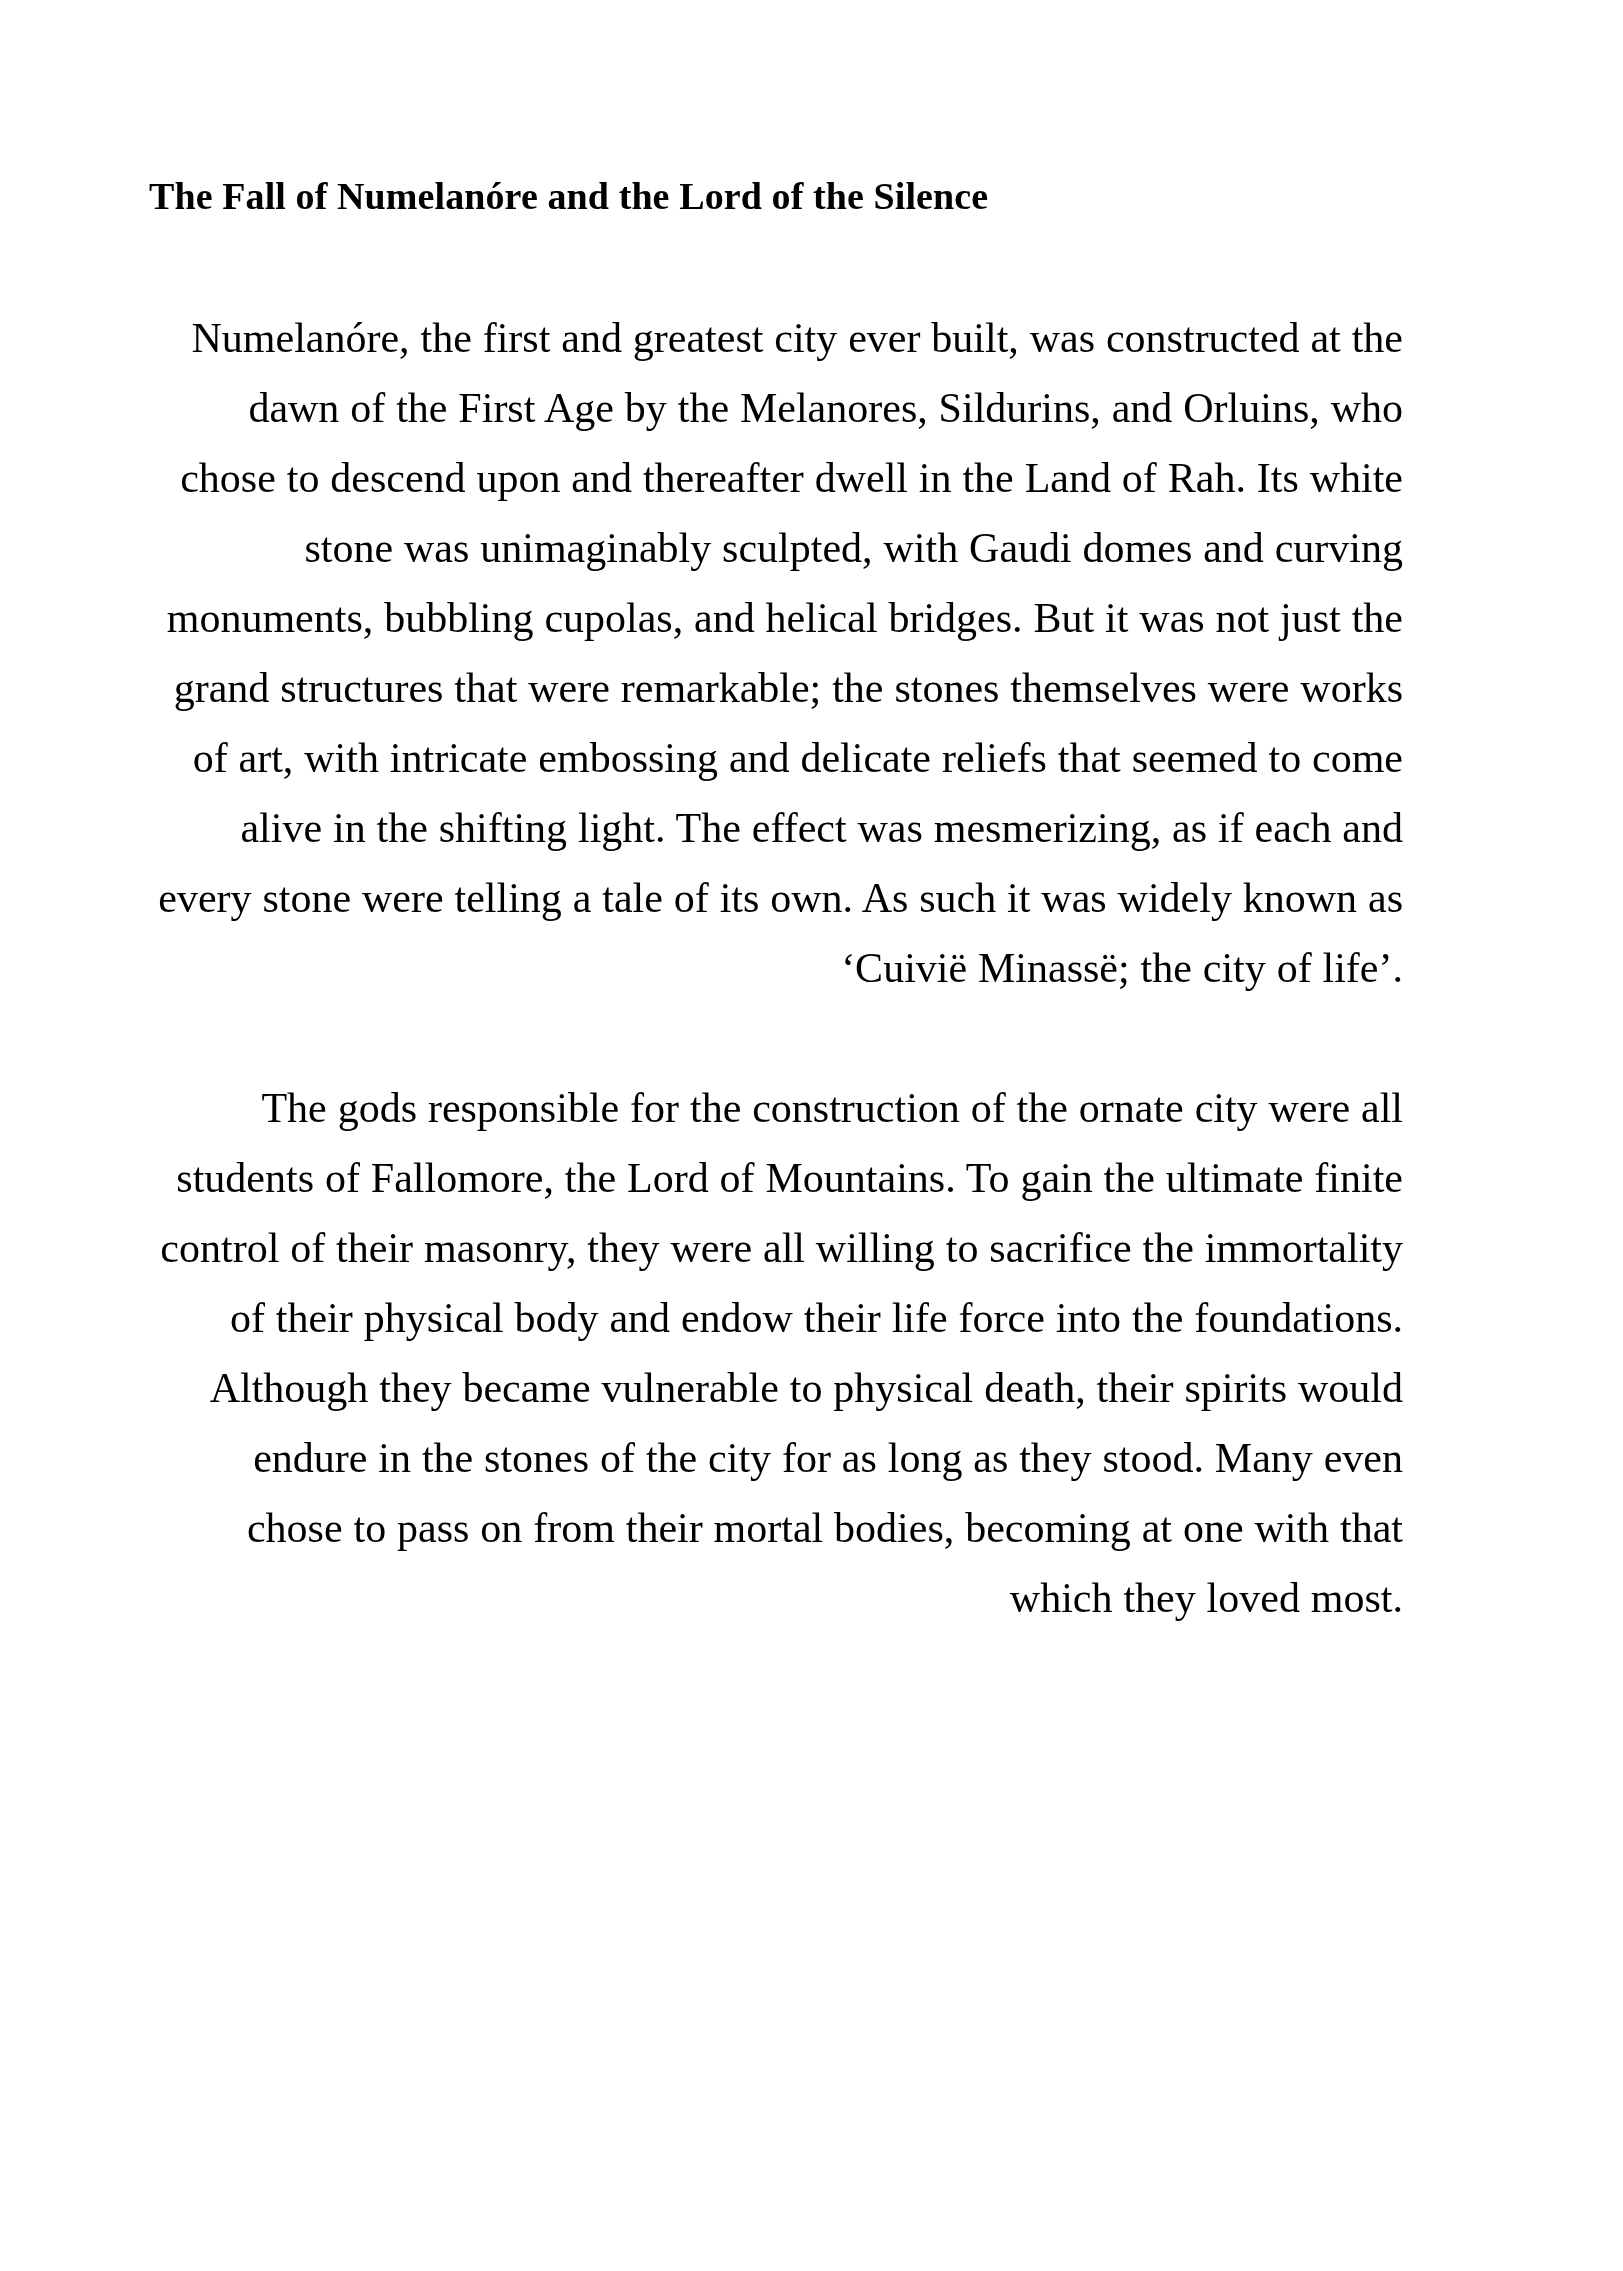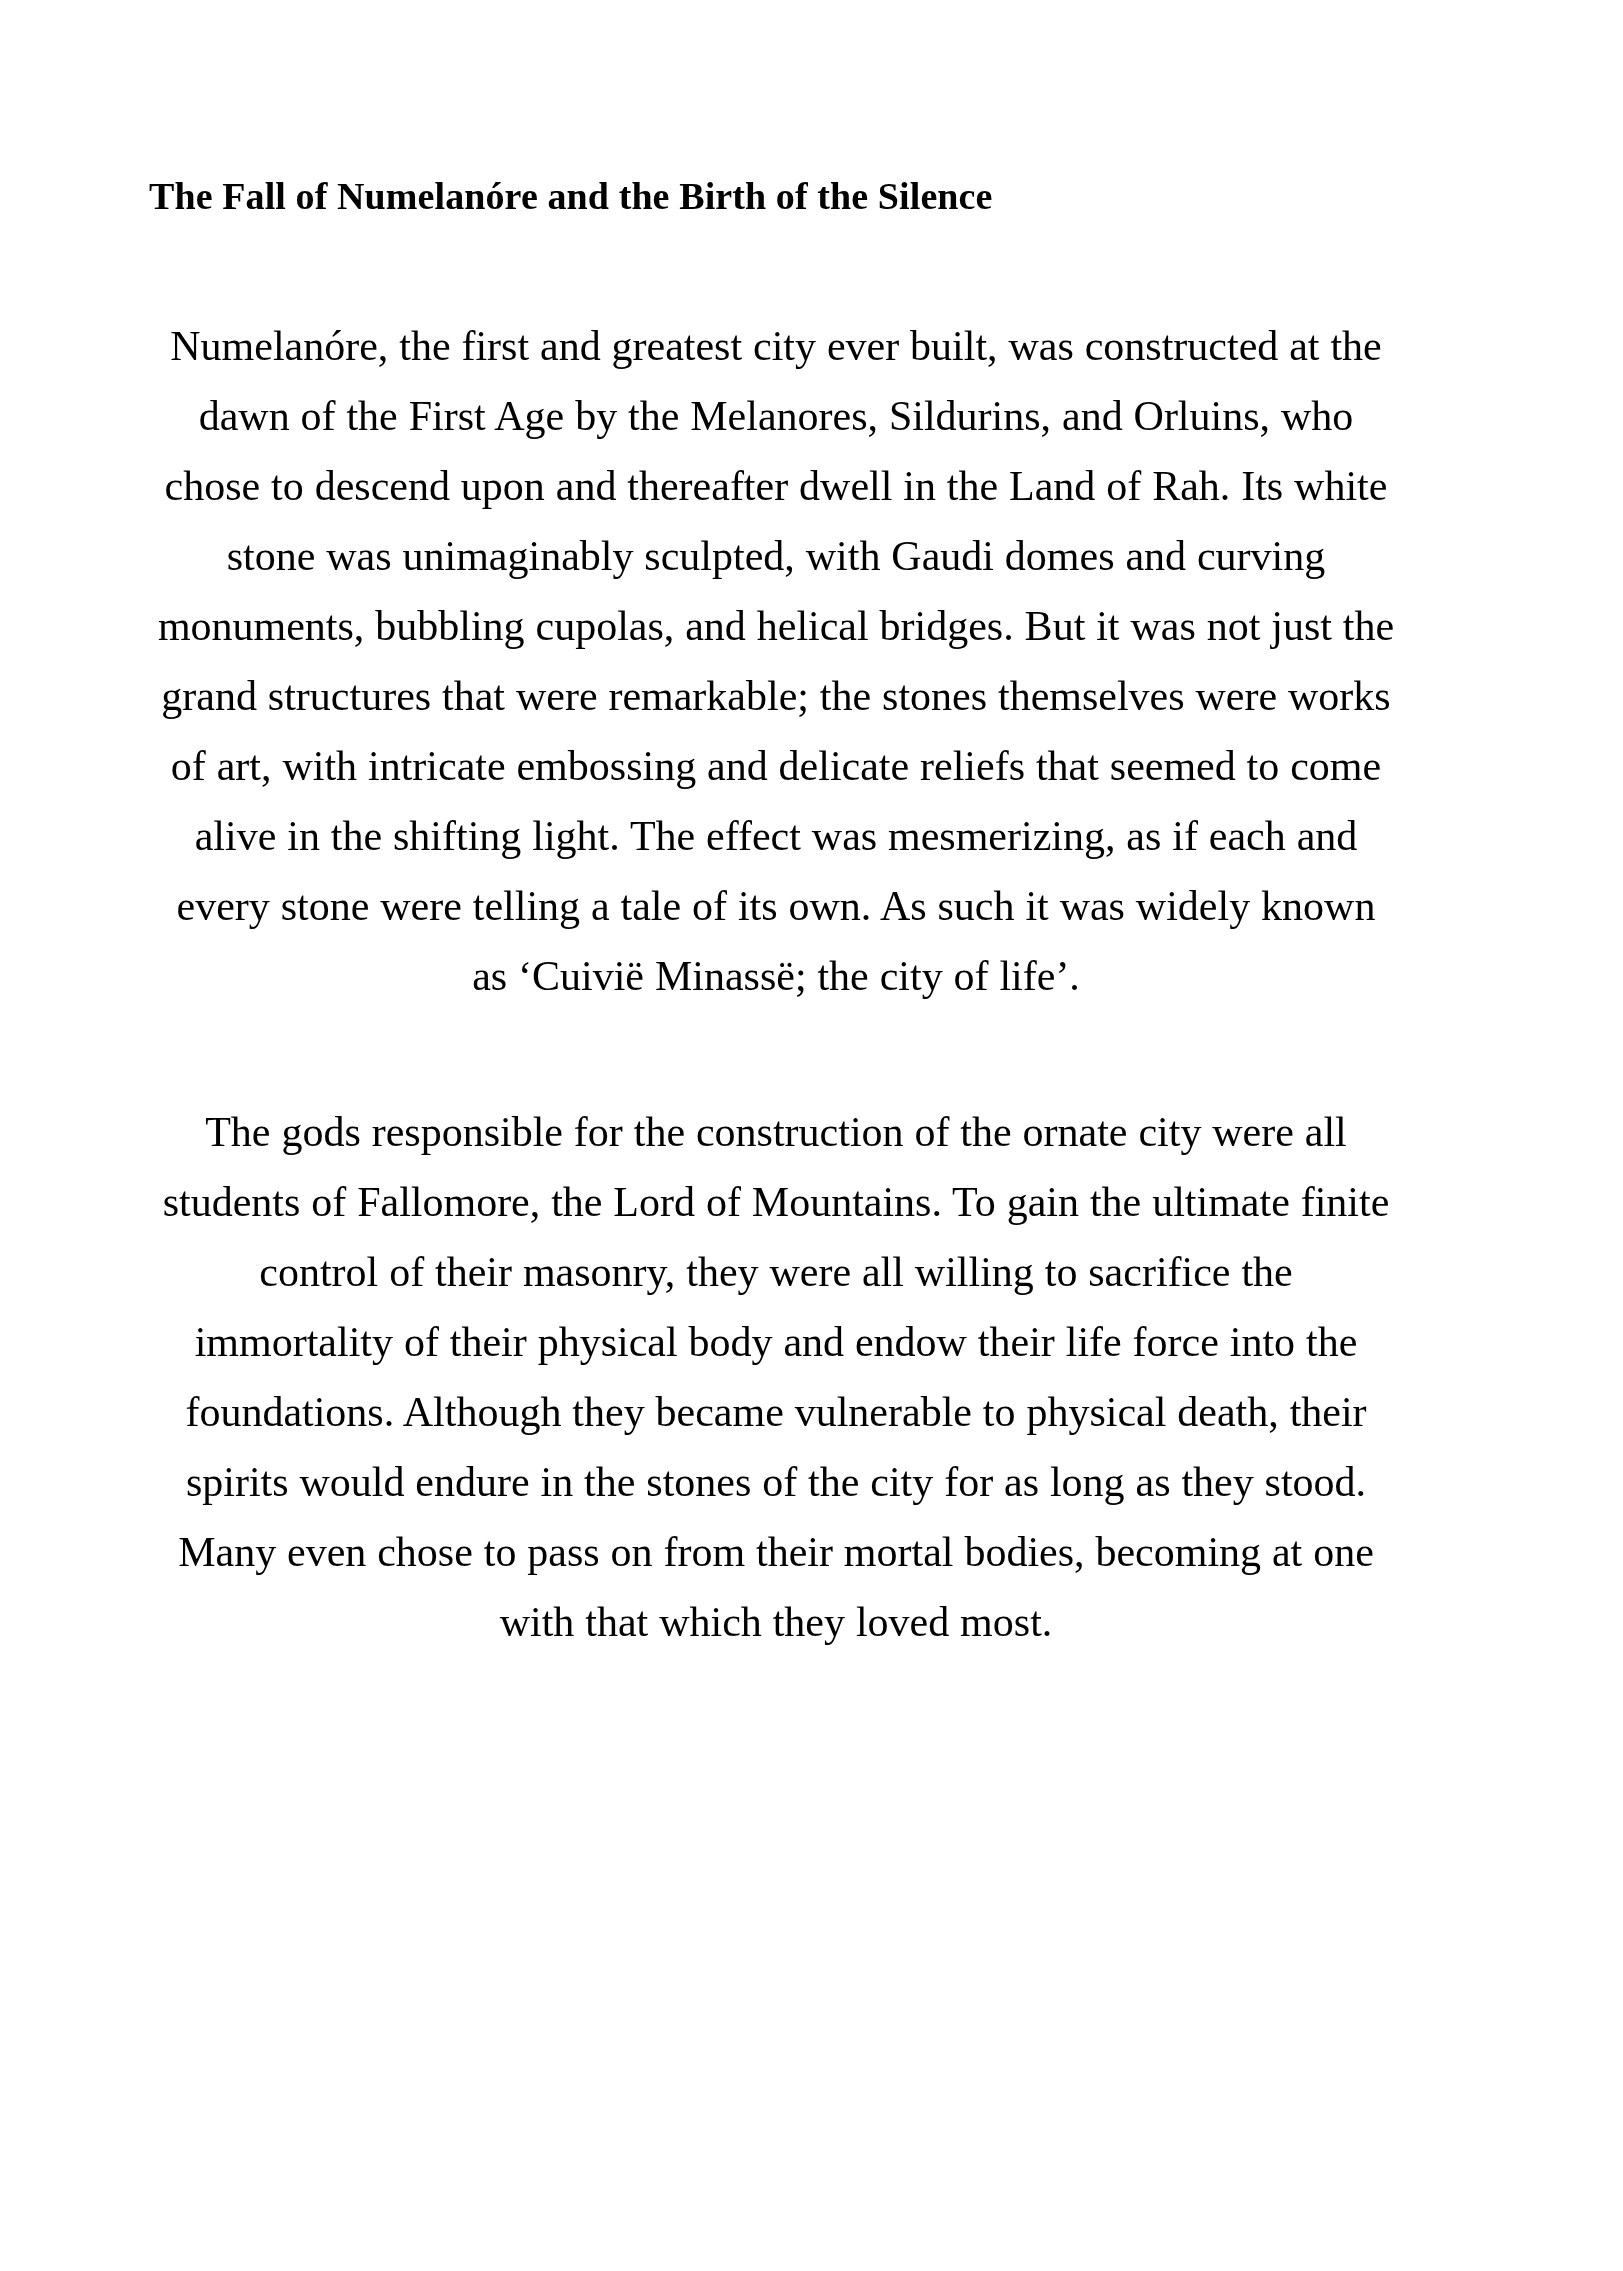--- a/index.html
+++ b/index.html
@@ -35,35 +35,35 @@
     margin: 0 0 0 0;
     letter-spacing: 0.1px;
     white-space: nowrap;
   }
   .spacer-after-title {
     height: 72px;
   }
   .para {
     font-size: 42px;
     line-height: 70px;
-    margin: 8px;
-    text-align: center;
+    margin: 0;
+    text-align: right;
     word-spacing: 0.4px;
   }
   .para-gap {
     height: 70px;
   }
 </style>
 </head>
 <body>
 
 <div class="page">
   <div class="content">
 
-    <h1 class="doc-title">The Fall of Numelanóre and the Birth of the Silence</h1>
+    <h1 class="doc-title">The Fall of Numelanóre and the Lord of the Silence</h1>
 
     <div class="spacer-after-title"></div>
 
     <p class="para">Numelanóre, the first and greatest city ever built, was constructed at the dawn of the First Age by the Melanores, Sildurins, and Orluins, who chose to descend upon and thereafter dwell in the Land of Rah. Its white stone was unimaginably sculpted, with Gaudi domes and curving monuments, bubbling cupolas, and helical bridges. But it was not just the grand structures that were remarkable; the stones themselves were works of art, with intricate embossing and delicate reliefs that seemed to come alive in the shifting light. The effect was mesmerizing, as if each and every stone were telling a tale of its own. As such it was widely known as ‘Cuivië Minassë; the city of life’.</p>
 
     <div class="para-gap"></div>
 
     <p class="para">The gods responsible for the construction of the ornate city were all students of Fallomore, the Lord of Mountains. To gain the ultimate finite control of their masonry, they were all willing to sacrifice the immortality of their physical body and endow their life force into the foundations. Although they became vulnerable to physical death, their spirits would endure in the stones of the city for as long as they stood. Many even chose to pass on from their mortal bodies, becoming at one with that which they loved most.</p>
 
   </div>

